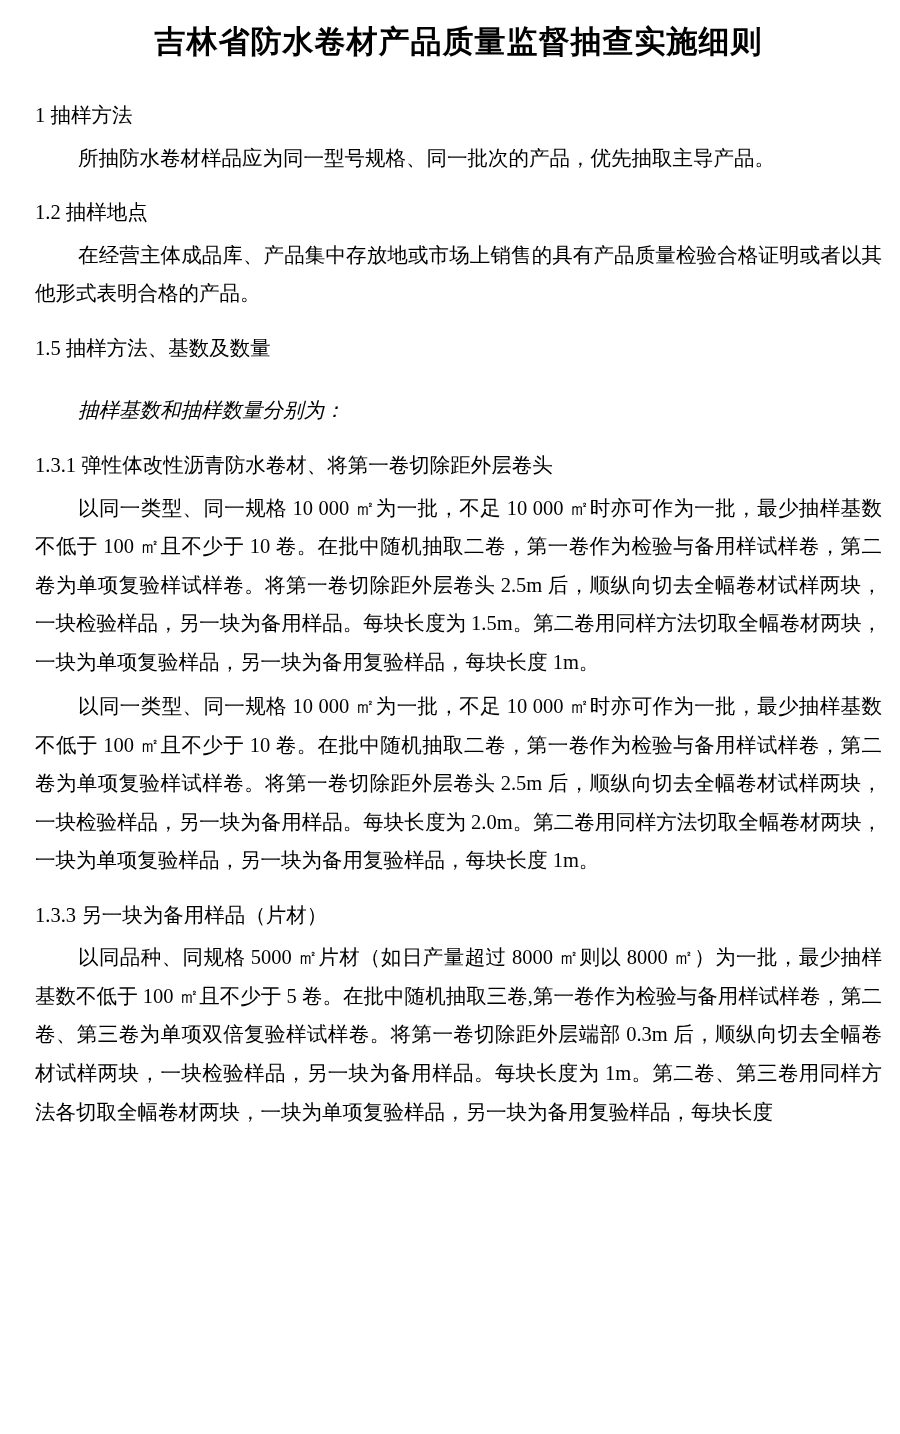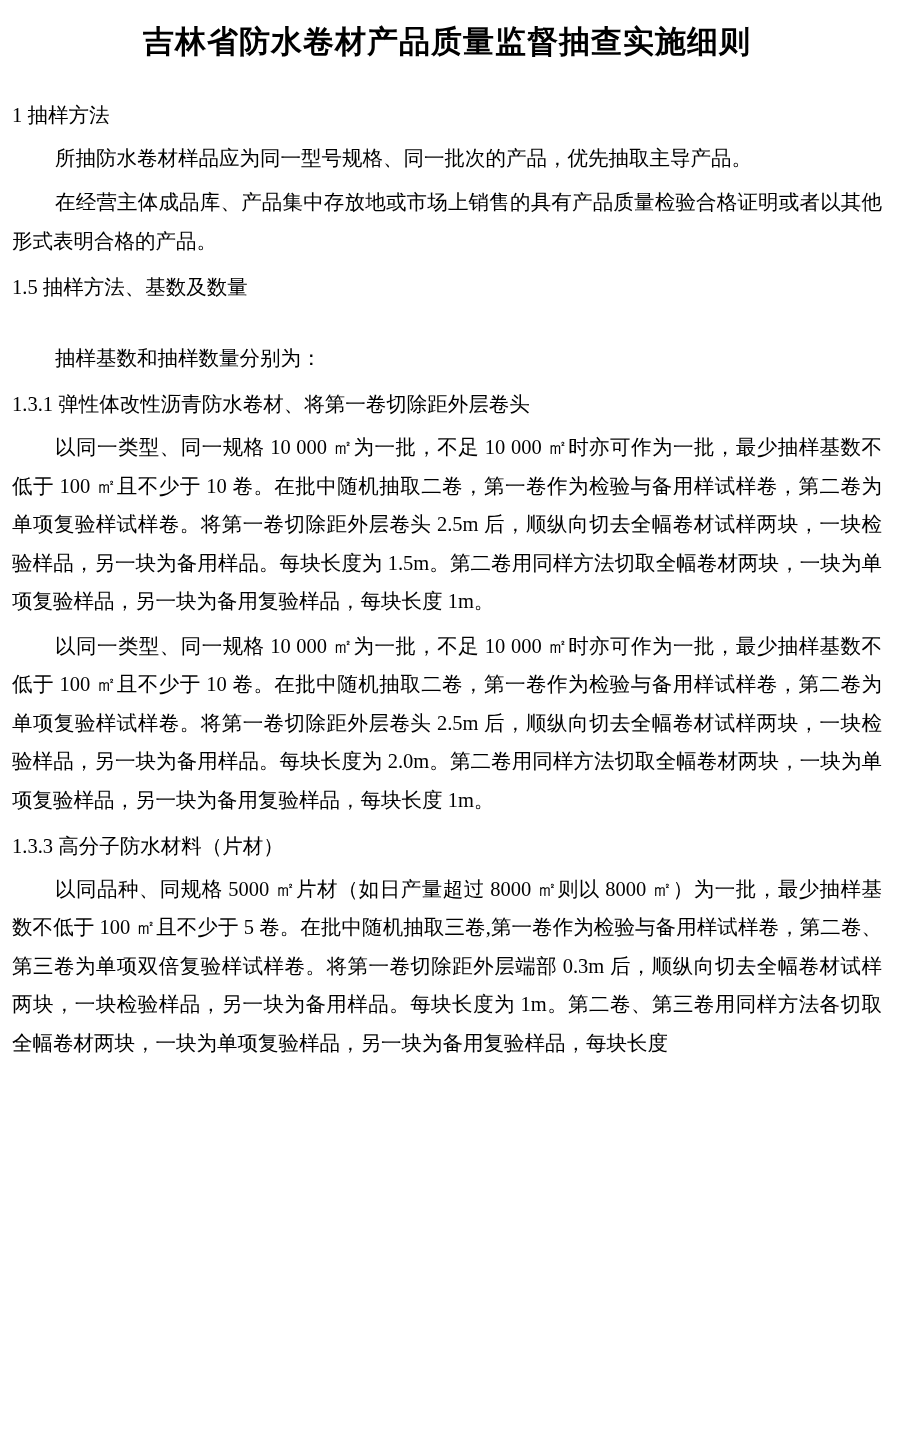--- a/index.html
+++ b/index.html
@@ -10,21 +10,21 @@
   body {
     width: 900px;
     min-height: 1434px;
     font-family: "Liberation Serif", "DejaVu Serif", serif;
     color: #000000;
   }
   .page {
     width: 900px;
     min-height: 1434px;
     box-sizing: border-box;
-    padding: 14px 18px 10px 12px;
+    padding: 14px 18px 10px 35px;
     position: relative;
   }
   .doc-title {
     text-align: center;
     font-family: "Liberation Serif", "DejaVu Serif", serif;
     font-weight: bold;
     font-size: 31px;
     letter-spacing: 1px;
     margin: 8px 0 4px 0;
     line-height: 1.3;
@@ -37,51 +37,53 @@
   .body-block {
     font-size: 20.5px;
     line-height: 1.88;
     text-align: justify;
     text-justify: inter-ideograph;
   }
   p {
     margin: 0 0 6px 0;
   }
   p.heading {
-    margin: 8px 0 4px 0;
+    margin: 16px 0 4px 0;
     text-indent: 0;
   }
   p.indent {
     text-indent: 2.1em;
   }
   p.spaced-before {
-    margin-top: 32px;
+    margin-top: 24px;
+    font-style: italic;
   }
 </style>
 </head>
 <body>
 
 <div class="page">
 
   <h1 class="doc-title">吉林省防水卷材产品质量监督抽查实施细则</h1>
   <hr class="title-rule">
 
   <div class="body-block">
 
     <p class="heading">1 抽样方法</p>
 
     <p class="indent">所抽防水卷材样品应为同一型号规格、同一批次的产品，优先抽取主导产品。</p>
 
+    <p class="heading">1.2 抽样地点</p>
     <p class="indent">在经营主体成品库、产品集中存放地或市场上销售的具有产品质量检验合格证明或者以其他形式表明合格的产品。</p>
 
     <p class="heading">1.5 抽样方法、基数及数量</p>
     <p class="indent spaced-before">抽样基数和抽样数量分别为：</p>
 
     <p class="heading">1.3.1 弹性体改性沥青防水卷材、将第一卷切除距外层卷头</p>
     <p class="indent">以同一类型、同一规格 10 000 ㎡为一批，不足 10 000 ㎡时亦可作为一批，最少抽样基数不低于 100 ㎡且不少于 10 卷。在批中随机抽取二卷，第一卷作为检验与备用样试样卷，第二卷为单项复验样试样卷。将第一卷切除距外层卷头 2.5m 后，顺纵向切去全幅卷材试样两块，一块检验样品，另一块为备用样品。每块长度为 1.5m。第二卷用同样方法切取全幅卷材两块，一块为单项复验样品，另一块为备用复验样品，每块长度 1m。</p>
 
     <p class="indent">以同一类型、同一规格 10 000 ㎡为一批，不足 10 000 ㎡时亦可作为一批，最少抽样基数不低于 100 ㎡且不少于 10 卷。在批中随机抽取二卷，第一卷作为检验与备用样试样卷，第二卷为单项复验样试样卷。将第一卷切除距外层卷头 2.5m 后，顺纵向切去全幅卷材试样两块，一块检验样品，另一块为备用样品。每块长度为 2.0m。第二卷用同样方法切取全幅卷材两块，一块为单项复验样品，另一块为备用复验样品，每块长度 1m。</p>
 
-    <p class="heading">1.3.3 高分子防水材料（片材）</p>
+    <p class="heading">1.3.3 另一块为备用样品（片材）</p>
     <p class="indent">以同品种、同规格 5000 ㎡片材（如日产量超过 8000 ㎡则以 8000 ㎡）为一批，最少抽样基数不低于 100 ㎡且不少于 5 卷。在批中随机抽取三卷,第一卷作为检验与备用样试样卷，第二卷、第三卷为单项双倍复验样试样卷。将第一卷切除距外层端部 0.3m 后，顺纵向切去全幅卷材试样两块，一块检验样品，另一块为备用样品。每块长度为 1m。第二卷、第三卷用同样方法各切取全幅卷材两块，一块为单项复验样品，另一块为备用复验样品，每块长度</p>
 
   </div>
 </div>
 
 </body></html>

